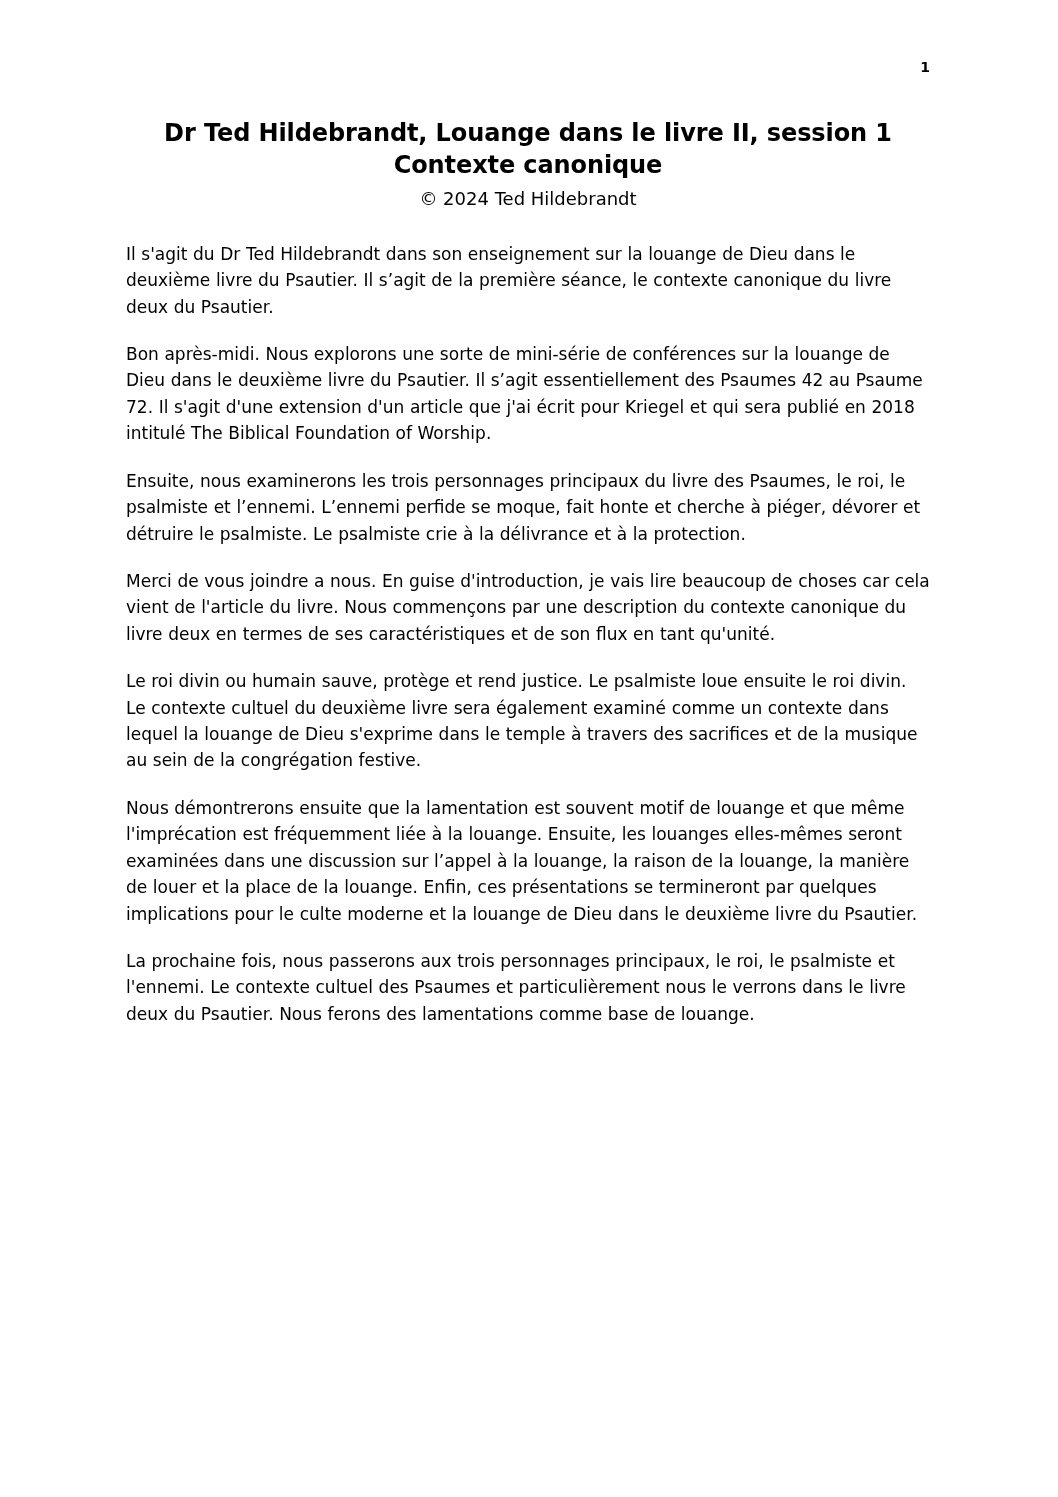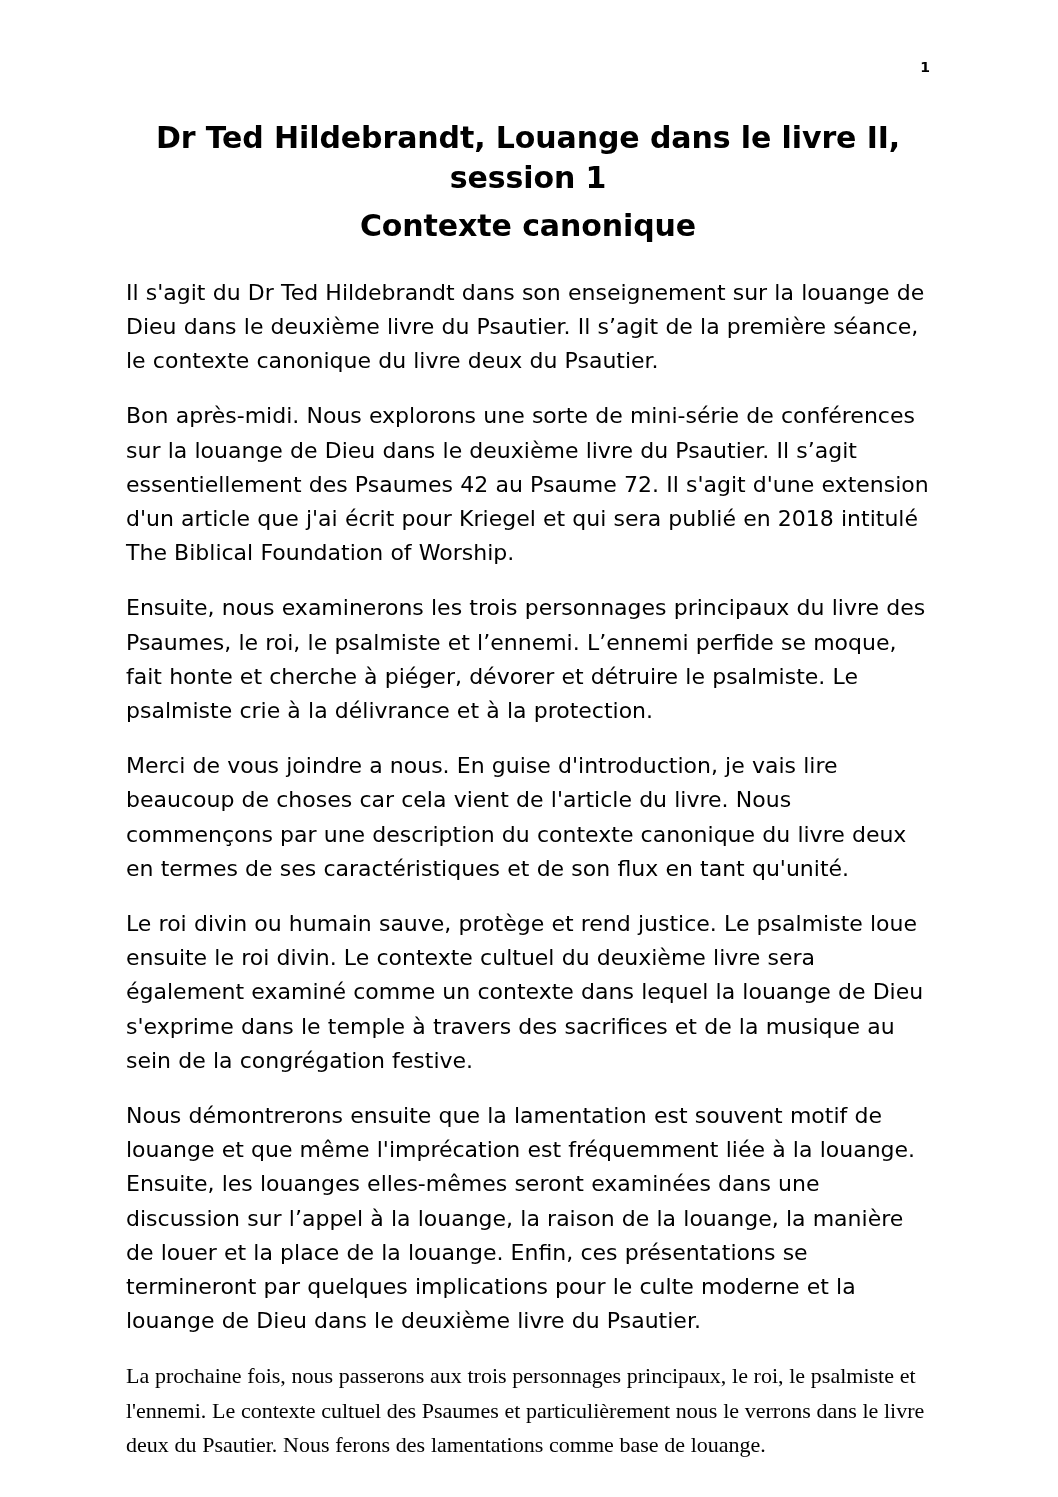--- a/index.html
+++ b/index.html
@@ -32,66 +32,65 @@
     line-height: 1;
   }
   .content {
     position: absolute;
     left: 126px;
     right: 128px;
     top: 118px;
   }
   .doc-title {
     text-align: center;
-    font-size: 30px;
+    font-size: 24px;
     font-weight: bold;
     line-height: 1.32;
     margin: 0;
     letter-spacing: -0.1px;
   }
   .doc-title .line2 {
     display: block;
-    margin-top: 9px;
   }
   .copyright {
     text-align: center;
     font-size: 18px;
     font-weight: normal;
     margin-top: 6px;
     line-height: 1.3;
   }
   .body-text {
     margin-top: 30px;
   }
   .para {
-    font-size: 22px;
+    font-size: 17px;
     line-height: 1.555;
     margin: 0 0 21px 0;
     text-align: left;
     word-spacing: 0.2px;
   }
   .para:last-child {
     margin-bottom: 4px;
-    font-family: Liberation Serif, serif;
   }
 </style>
 </head>
 <body>
 
 <div class="page">
 
   <div class="page-number">1</div>
 
   <div class="content">
 
     <h1 class="doc-title">
       <span>Dr Ted Hildebrandt, Louange dans le livre II, session 1</span>
       <span class="line2">Contexte canonique</span>
     </h1>
 
+    <div class="copyright">© 2024 Ted Hildebrandt</div>
 
     <div class="body-text">
       <p class="para">Il s'agit du Dr Ted Hildebrandt dans son enseignement sur la louange de Dieu dans le deuxième livre du Psautier. Il s’agit de la première séance, le contexte canonique du livre deux du Psautier.</p>
       <p class="para">Bon après-midi. Nous explorons une sorte de mini-série de conférences sur la louange de Dieu dans le deuxième livre du Psautier. Il s’agit essentiellement des Psaumes 42 au Psaume 72. Il s'agit d'une extension d'un article que j'ai écrit pour Kriegel et qui sera publié en 2018 intitulé The Biblical Foundation of Worship.</p>
       <p class="para">Ensuite, nous examinerons les trois personnages principaux du livre des Psaumes, le roi, le psalmiste et l’ennemi. L’ennemi perfide se moque, fait honte et cherche à piéger, dévorer et détruire le psalmiste. Le psalmiste crie à la délivrance et à la protection.</p>
       <p class="para">Merci de vous joindre a nous. En guise d'introduction, je vais lire beaucoup de choses car cela vient de l'article du livre. Nous commençons par une description du contexte canonique du livre deux en termes de ses caractéristiques et de son flux en tant qu'unité.</p>
       <p class="para">Le roi divin ou humain sauve, protège et rend justice. Le psalmiste loue ensuite le roi divin. Le contexte cultuel du deuxième livre sera également examiné comme un contexte dans lequel la louange de Dieu s'exprime dans le temple à travers des sacrifices et de la musique au sein de la congrégation festive.</p>
       <p class="para">Nous démontrerons ensuite que la lamentation est souvent motif de louange et que même l'imprécation est fréquemment liée à la louange. Ensuite, les louanges elles-mêmes seront examinées dans une discussion sur l’appel à la louange, la raison de la louange, la manière de louer et la place de la louange. Enfin, ces présentations se termineront par quelques implications pour le culte moderne et la louange de Dieu dans le deuxième livre du Psautier.</p>
       <p class="para">La prochaine fois, nous passerons aux trois personnages principaux, le roi, le psalmiste et l'ennemi. Le contexte cultuel des Psaumes et particulièrement nous le verrons dans le livre deux du Psautier. Nous ferons des lamentations comme base de louange.</p>
     </div>

